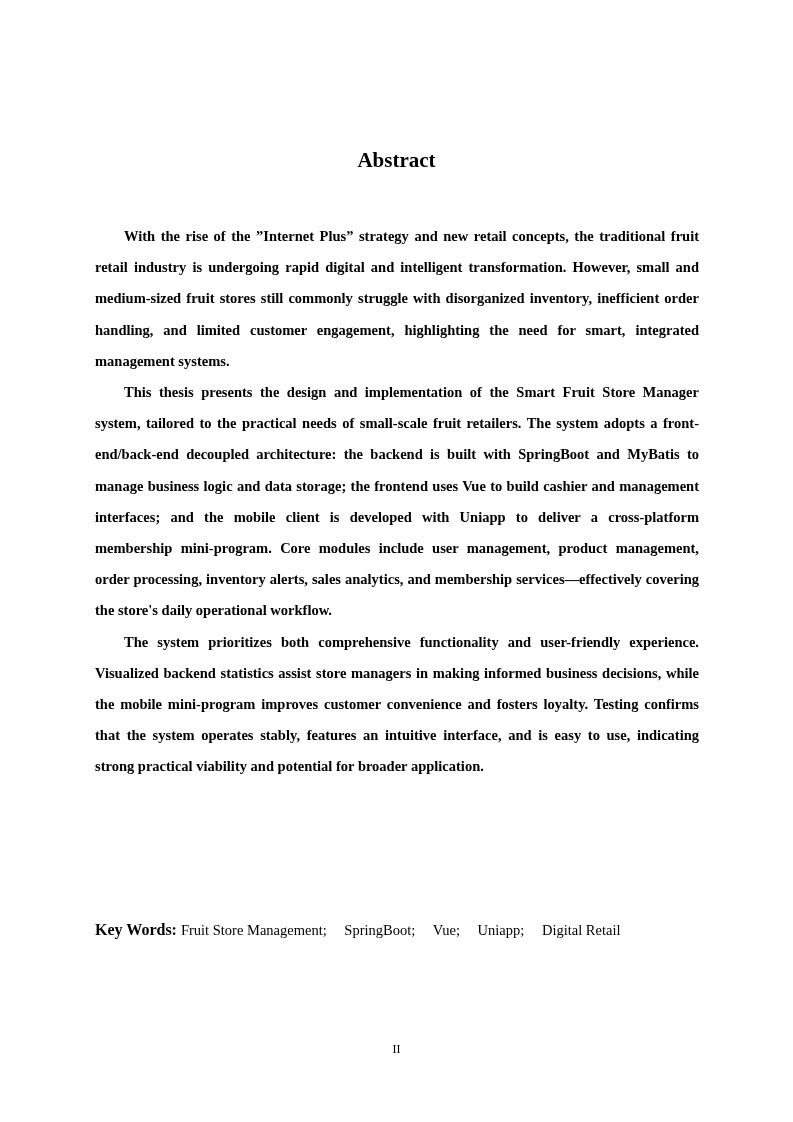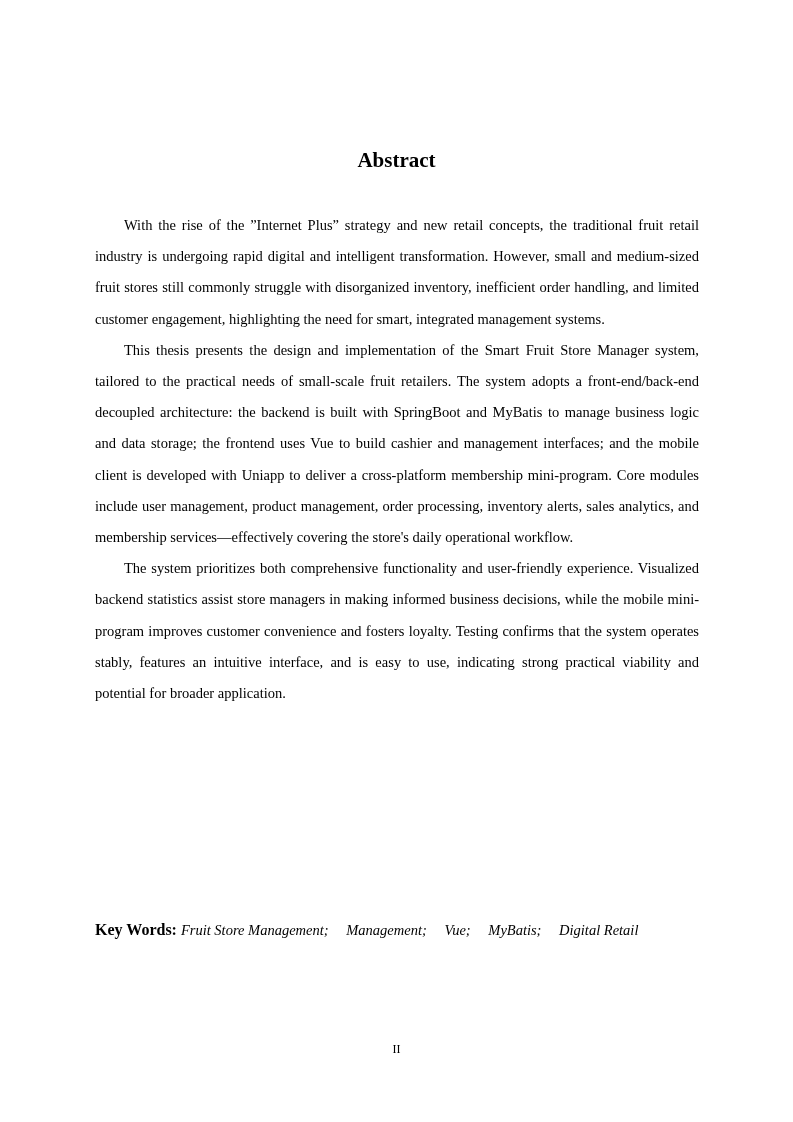--- a/index.html
+++ b/index.html
@@ -28,21 +28,22 @@
     top: 144px;
     text-align: center;
     font-weight: bold;
     font-size: 21px;
     line-height: 32px;
   }
   .body-text {
     position: absolute;
     left: 95px;
     width: 604px;
-    top: 210px;
+    top: 221px;
+    font-weight: bold;
   }
   .para {
     margin: 0;
     font-size: 14.5px;
     line-height: 31.2px;
     text-align: justify;
     text-indent: 29px;
   }
   .keywords {
     position: absolute;
@@ -51,21 +52,20 @@
     font-size: 14.5px;
     line-height: 28px;
     white-space: nowrap;
   }
   .kw-label {
     font-weight: bold;
     font-size: 16px;
   }
   .kw-item {
     margin-right: 14px;
-    font-style: italic;
   }
   .page-number {
     position: absolute;
     left: 0;
     width: 793px;
     top: 1042px;
     text-align: center;
     font-size: 12px;
     line-height: 14px;
   }
@@ -78,20 +78,20 @@
 
   <div class="body-text">
     <p class="para">With the rise of the ”Internet Plus” strategy and new retail concepts, the traditional fruit retail industry is undergoing rapid digital and intelligent transformation. However, small and medium-sized fruit stores still commonly struggle with disorganized inventory, inefficient order handling, and limited customer engagement, highlighting the need for smart, integrated management systems.</p>
     <p class="para">This thesis presents the design and implementation of the Smart Fruit Store Manager system, tailored to the practical needs of small-scale fruit retailers. The system adopts a front-end/back-end decoupled architecture: the backend is built with SpringBoot and MyBatis to manage business logic and data storage; the frontend uses Vue to build cashier and management interfaces; and the mobile client is developed with Uniapp to deliver a cross-platform membership mini-program. Core modules include user management, product management, order processing, inventory alerts, sales analytics, and membership services—effectively covering the store's daily operational workflow.</p>
     <p class="para">The system prioritizes both comprehensive functionality and user-friendly experience. Visualized backend statistics assist store managers in making informed business decisions, while the mobile mini-program improves customer convenience and fosters loyalty. Testing confirms that the system operates stably, features an intuitive interface, and is easy to use, indicating strong practical viability and potential for broader application.</p>
   </div>
 
   <div class="keywords">
     <span class="kw-label">Key Words: </span>
     <span class="kw-item">Fruit Store Management;</span>
-    <span class="kw-item">Management;</span>
+    <span class="kw-item">SpringBoot;</span>
     <span class="kw-item">Vue;</span>
-    <span class="kw-item">MyBatis;</span>
+    <span class="kw-item">Uniapp;</span>
     <span class="kw-item">Digital Retail</span>
   </div>
 
   <div class="page-number">II</div>
 </div>
 
 </body></html>

